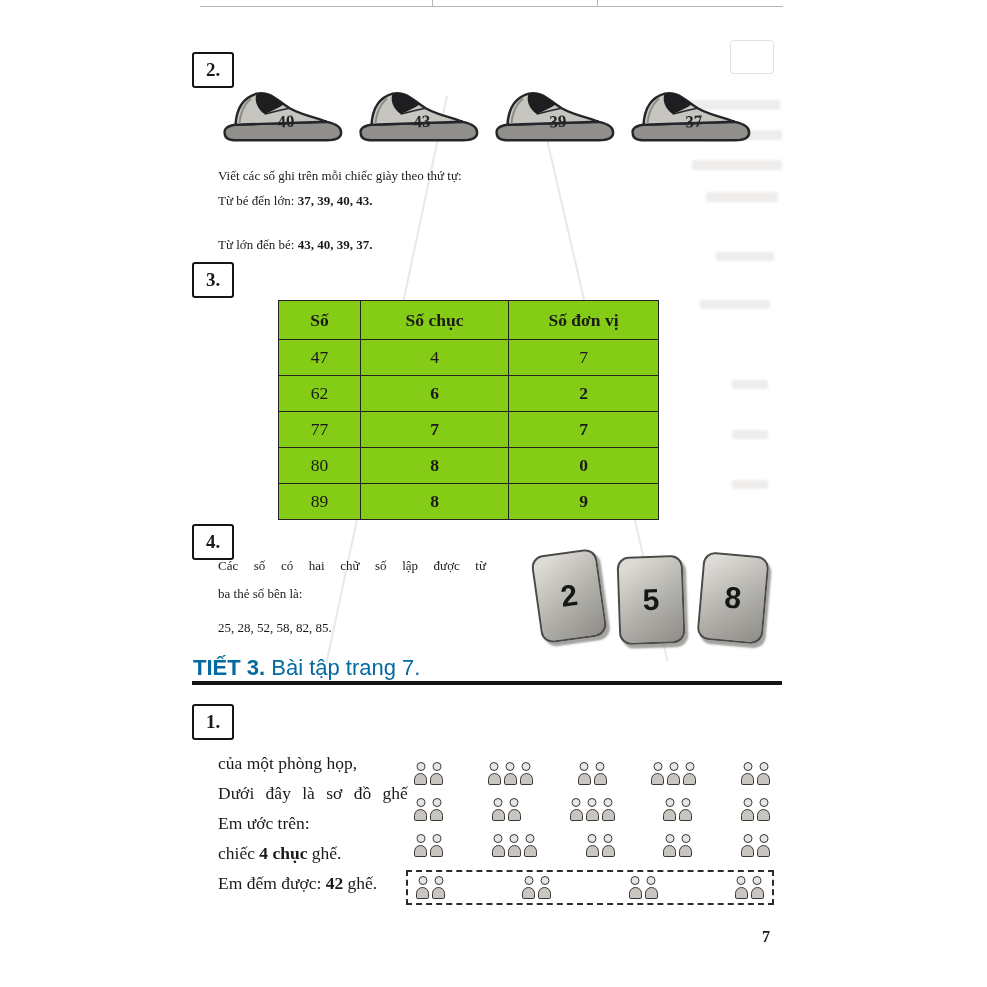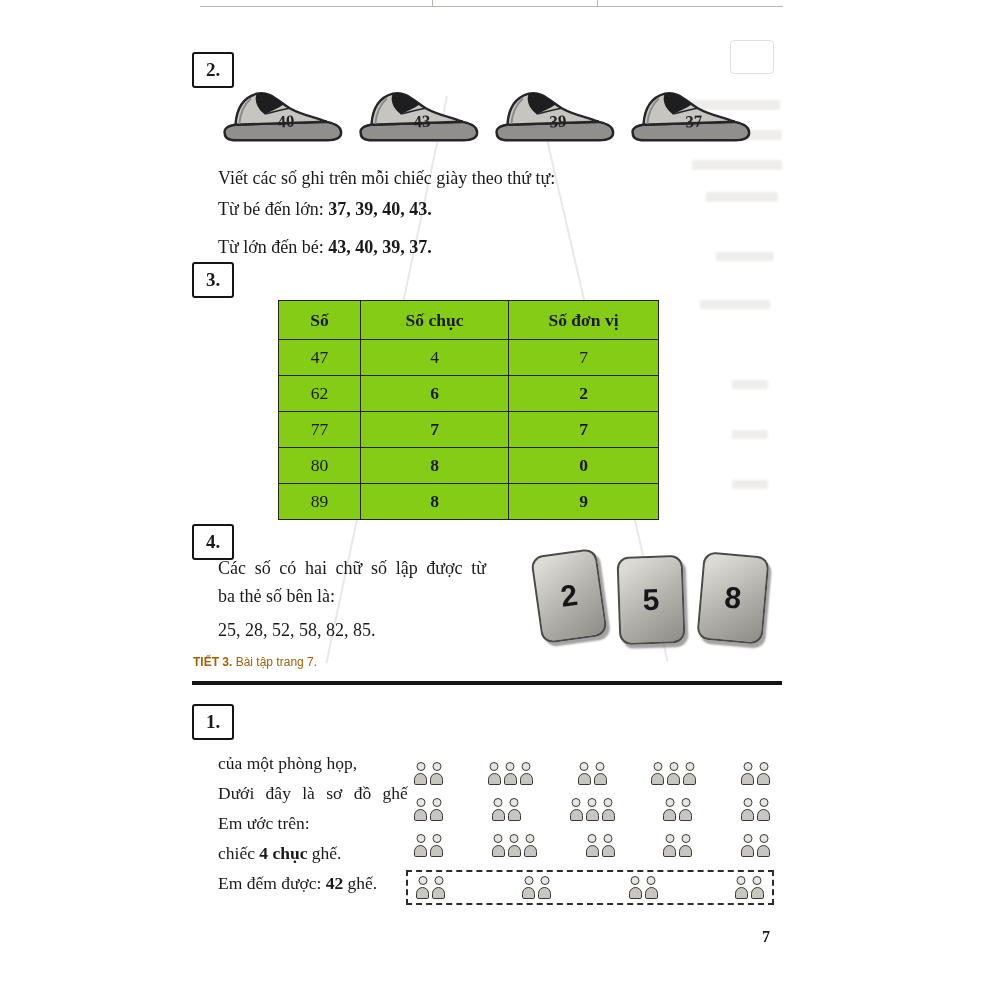--- a/index.html
+++ b/index.html
@@ -19,21 +19,21 @@
   }
 
   
   .shoes-row { position:absolute; left:218px; top:84px; display:flex; gap:8px; }
   .shoe { position:relative; width:128px; height:64px; }
   .shoe-num {
     position:absolute; left:48px; top:28px; width:40px; text-align:center;
     font-weight:bold; font-size:17px; color:#232323; transform:rotate(-3deg);
   }
 
-  .text-line { position:absolute; left:218px; font-size:18px; }
+  .text-line { position:absolute; left:218px; font-size:13px; }
   .text-line b { font-weight:bold; }
 
   
   .pv-table { position:absolute; left:278px; top:300px; border-collapse:collapse; background:#84cc16; }
   .pv-table th, .pv-table td { border:1.4px solid #232323; text-align:center; padding:0; font-size:17.5px; }
   .pv-table th { font-weight:bold; height:38px; }
   .pv-table td { height:35px; }
   .pv-table td.bold { font-weight:bold; }
 
   
@@ -43,21 +43,21 @@
     background:linear-gradient(145deg,#dddbd6 10%,#b3b1ac 55%,#8e8c87 100%);
     border:2px solid #4c4a46; box-shadow:3px 4px 2px rgba(90,88,84,0.55);
     display:flex; align-items:center; justify-content:center;
     font-family:"Liberation Sans", sans-serif; font-weight:bold; font-size:30px; color:#161616;
   }
   .card0 { transform:rotate(-8deg); }
   .card1 { transform:rotate(-2deg); margin-top:4px; }
   .card2 { transform:rotate(5deg); margin-top:2px; }
 
   
-  .section-title { position:absolute; left:193px; top:655px; font-family:"Liberation Sans", sans-serif; font-size:12px; color:#a16207; }
+  .section-title { position:absolute; left:193px; top:655px; font-family:"Liberation Sans", sans-serif; font-size:22px; color:#0369a1; }
   .section-title b { font-weight:bold; }
   .section-rule { position:absolute; left:192px; top:681px; width:590px; height:3.5px; background:#141414; }
 
   
   .ex1-text { position:absolute; left:218px; top:748px; width:192px; font-size:17.5px; }
   .ex1-line { height:30px; line-height:30px; white-space:nowrap; }
   .ex1-line:nth-child(2) { word-spacing:7px; }
   .ex1-line b { font-weight:bold; }
 
   
@@ -137,21 +137,21 @@
           <path d="M18 41 C19 26 25 13 40 9 C53 6 60 15 74 24 C88 32 104 34 112 38 L18 41 Z" fill="#c7c5c0" stroke="#26262a" stroke-width="2.5"></path>
           <path d="M40 9 C50 6 57 13 68 20 C62 24 54 28 48 30 C40 24 37 15 40 9 Z" fill="#1e1e20"></path>
           <path d="M48 30 C57 28 66 25 74 24" stroke="#26262a" stroke-width="1.5" fill="none"></path>
           <path d="M22 40 C23 30 27 20 34 14" stroke="#8d8b86" stroke-width="2" fill="none"></path>
         </svg><span class="shoe-num">37</span></div>
     </div>
 
   <div class="text-line" style="top:168px;">
     <span>Viết các số ghi trên mỗi chiếc giày theo thứ tự:</span>
   </div>
-  <div class="text-line" style="top:199px;">
+  <div class="text-line" style="top:193px;">
     <span>Từ bé đến lớn: </span><b>37, 39, 40, 43.</b>
   </div>
   <div class="text-line" style="top:237px;">
     <span>Từ lớn đến bé: </span><b>43, 40, 39, 37.</b>
   </div>
 
   <div class="ex-box" style="left:192px; top:262px;">
     <span>3.</span>
   </div>
 

